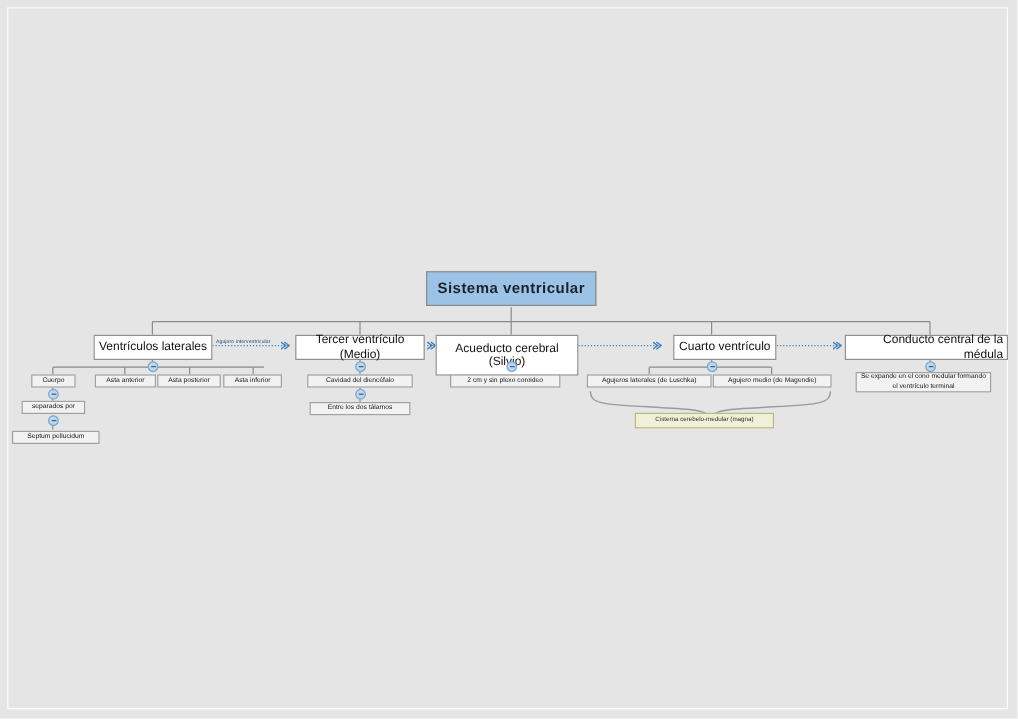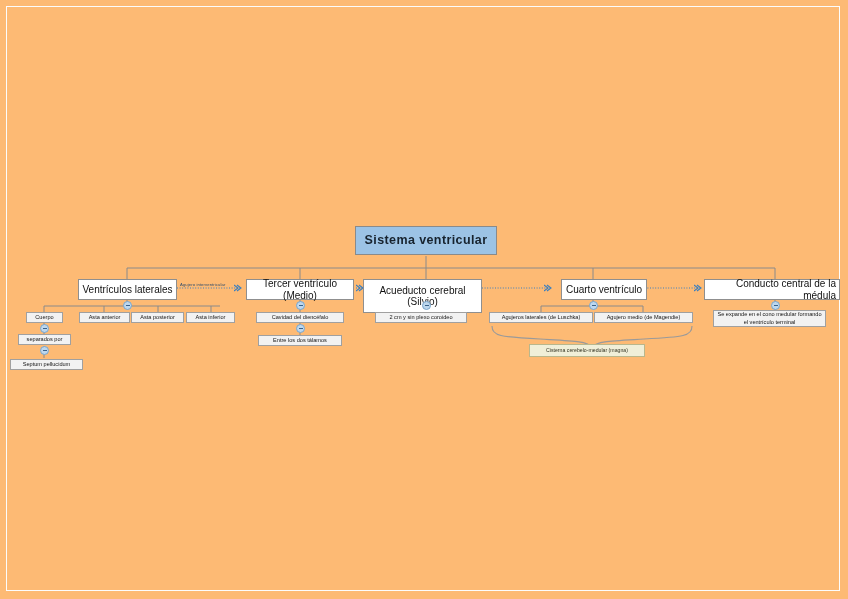--- a/index.html
+++ b/index.html
@@ -4,21 +4,21 @@
 <style>
   html, body {
     margin: 0;
     padding: 0;
     background: #ffffff;
   }
   #page {
     position: relative;
     width: 848px;
     height: 599px;
-    background: #fdba74;
+    background: #e5e5e5;
     overflow: hidden;
     font-family: "Liberation Sans", sans-serif;
   }
   #page-border {
     position: absolute;
     left: 6px;
     top: 6px;
     width: 834px;
     height: 585px;
     border: 1px solid #fcfcfc;

